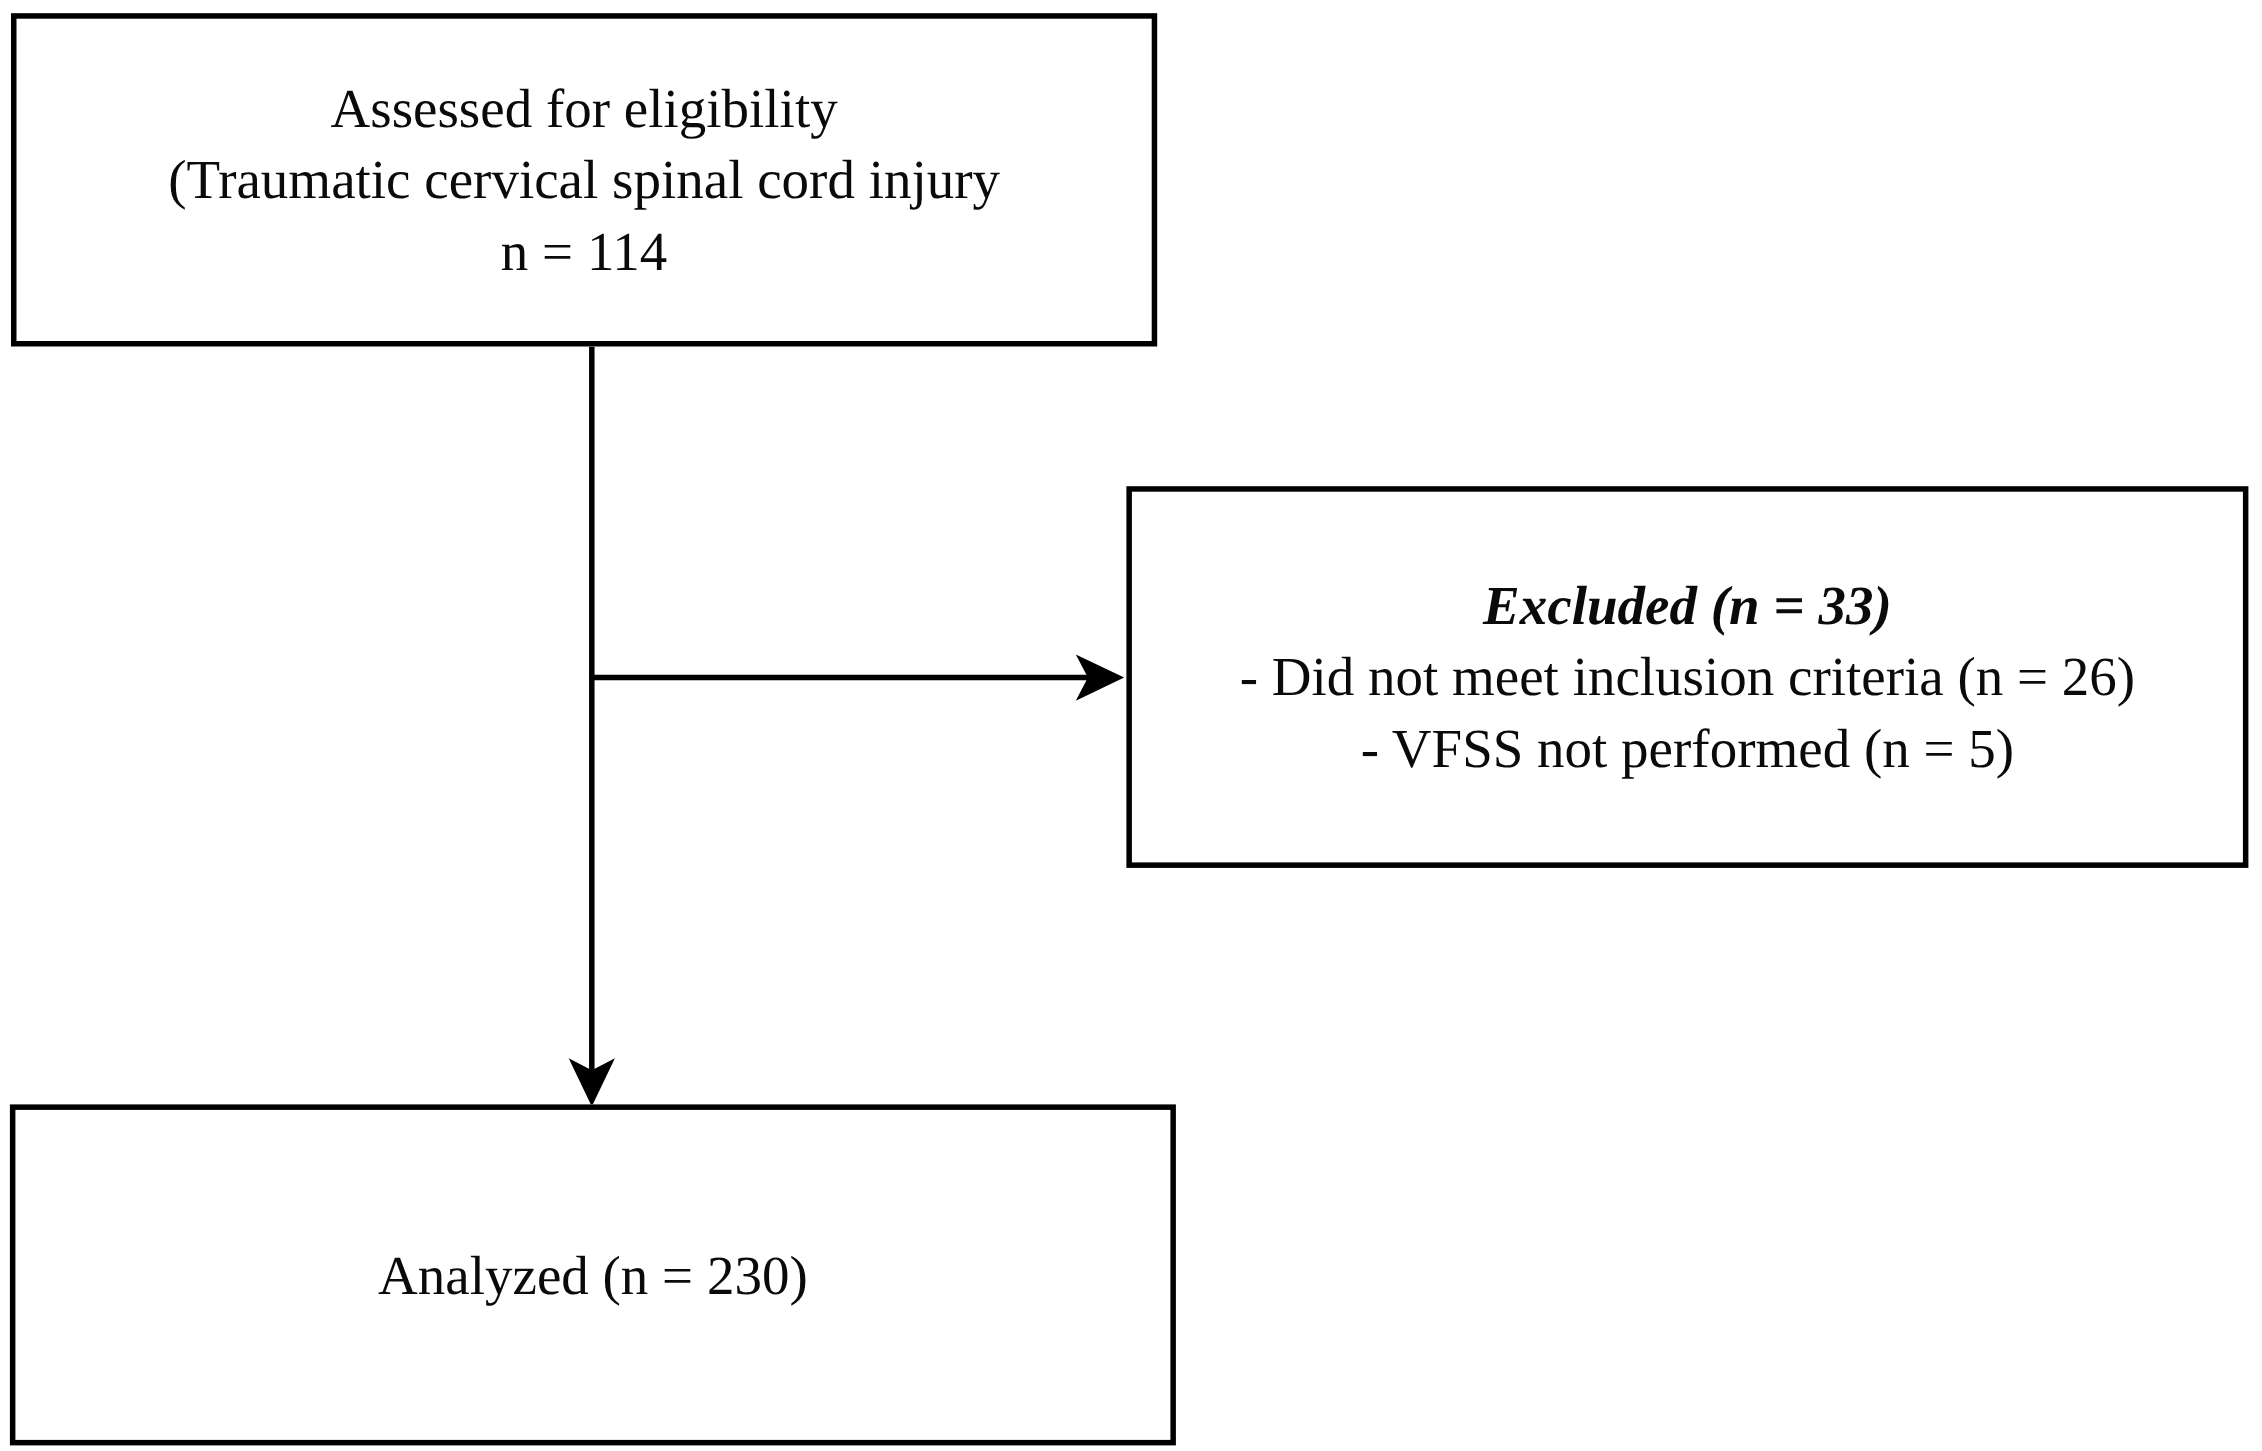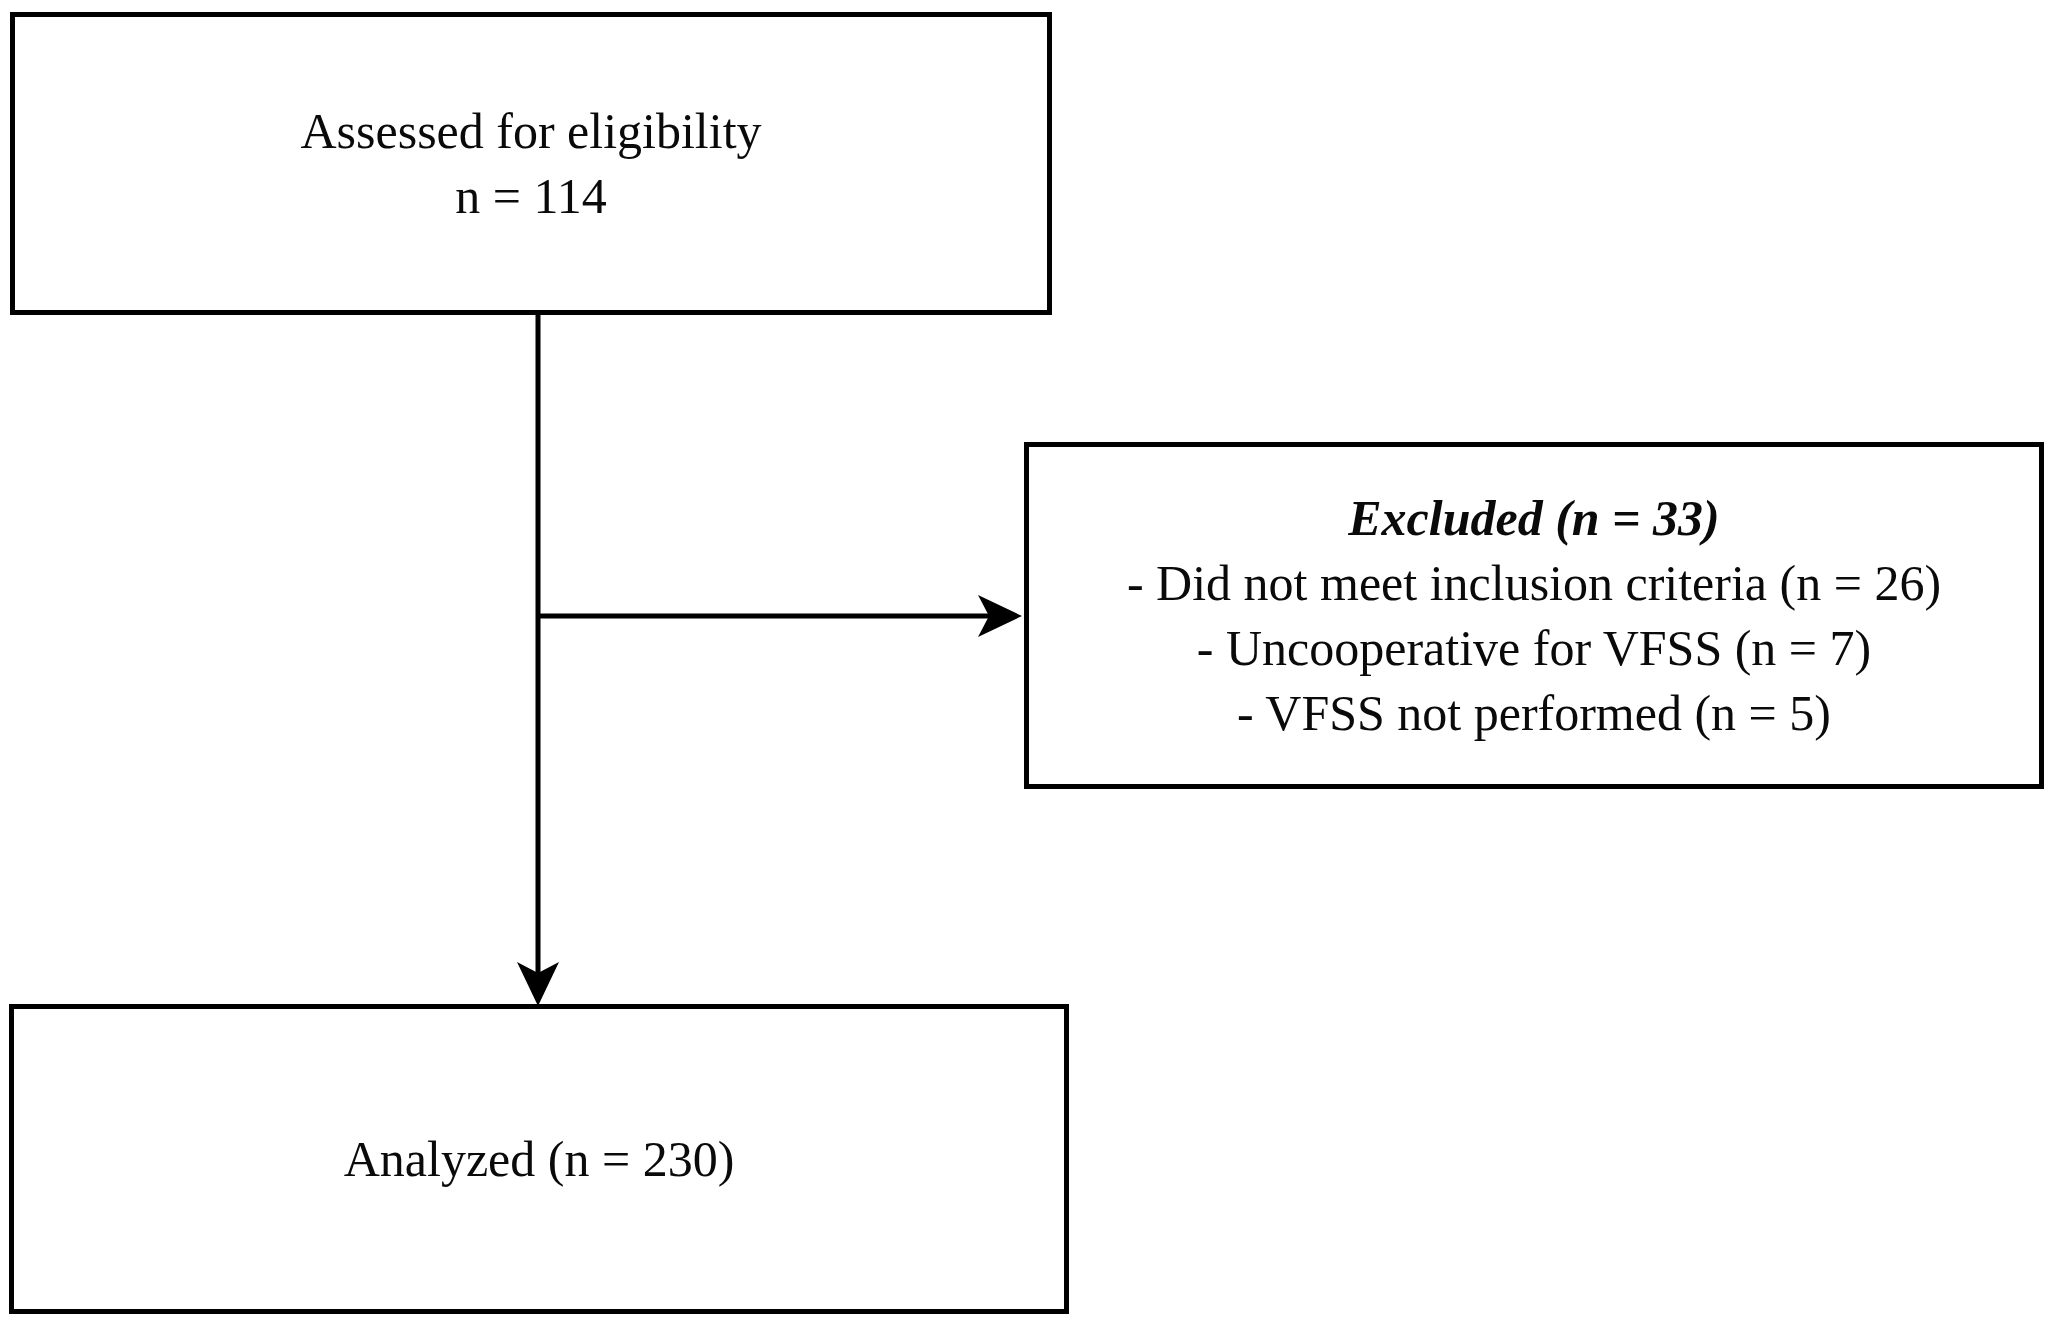--- a/index.html
+++ b/index.html
@@ -72,27 +72,27 @@
 
     <line x1="538" y1="315" x2="538" y2="985" stroke="#000000" stroke-width="5"></line>
     <polygon points="538,1006 517,962 538,973 559,962" fill="#000000"></polygon>
 
     <line x1="536" y1="616" x2="1000" y2="616" stroke="#000000" stroke-width="5"></line>
     <polygon points="1022,616 978,595 989,616 978,637" fill="#000000"></polygon>
   </svg>
 
   <div class="flow-box box-assessed">
     <div class="line">Assessed for eligibility</div>
+    <div class="line">(Traumatic cervical spinal cord injury</div>
     <div class="line">n = 114</div>
   </div>
 
   <div class="flow-box box-excluded">
     <div class="line box-title">Excluded (n = 33)</div>
     <div class="line">- Did not meet inclusion criteria (n = 26)</div>
-    <div class="line">- Uncooperative for VFSS (n = 7)</div>
     <div class="line">- VFSS not performed (n = 5)</div>
   </div>
 
   <div class="flow-box box-analyzed">
     <div class="line">Analyzed (n = 230)</div>
   </div>
 
 </div>
 
 </body></html>

